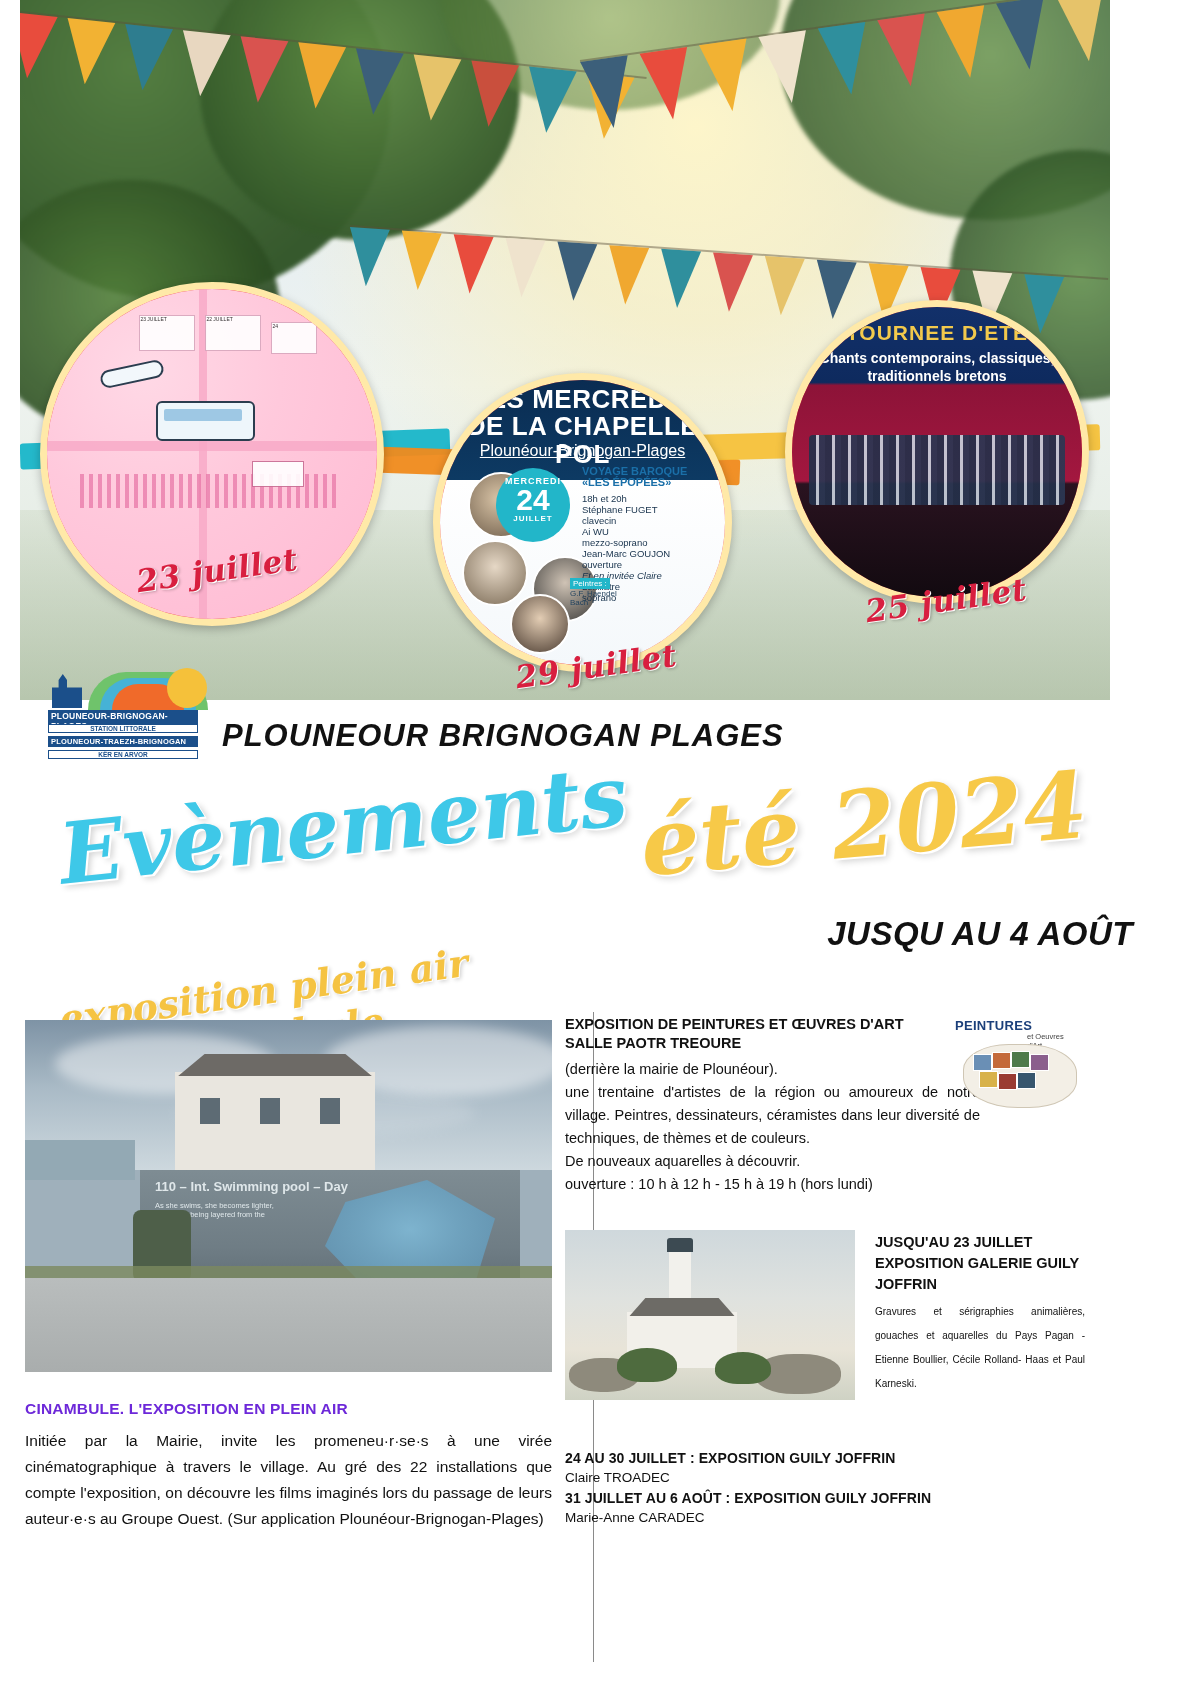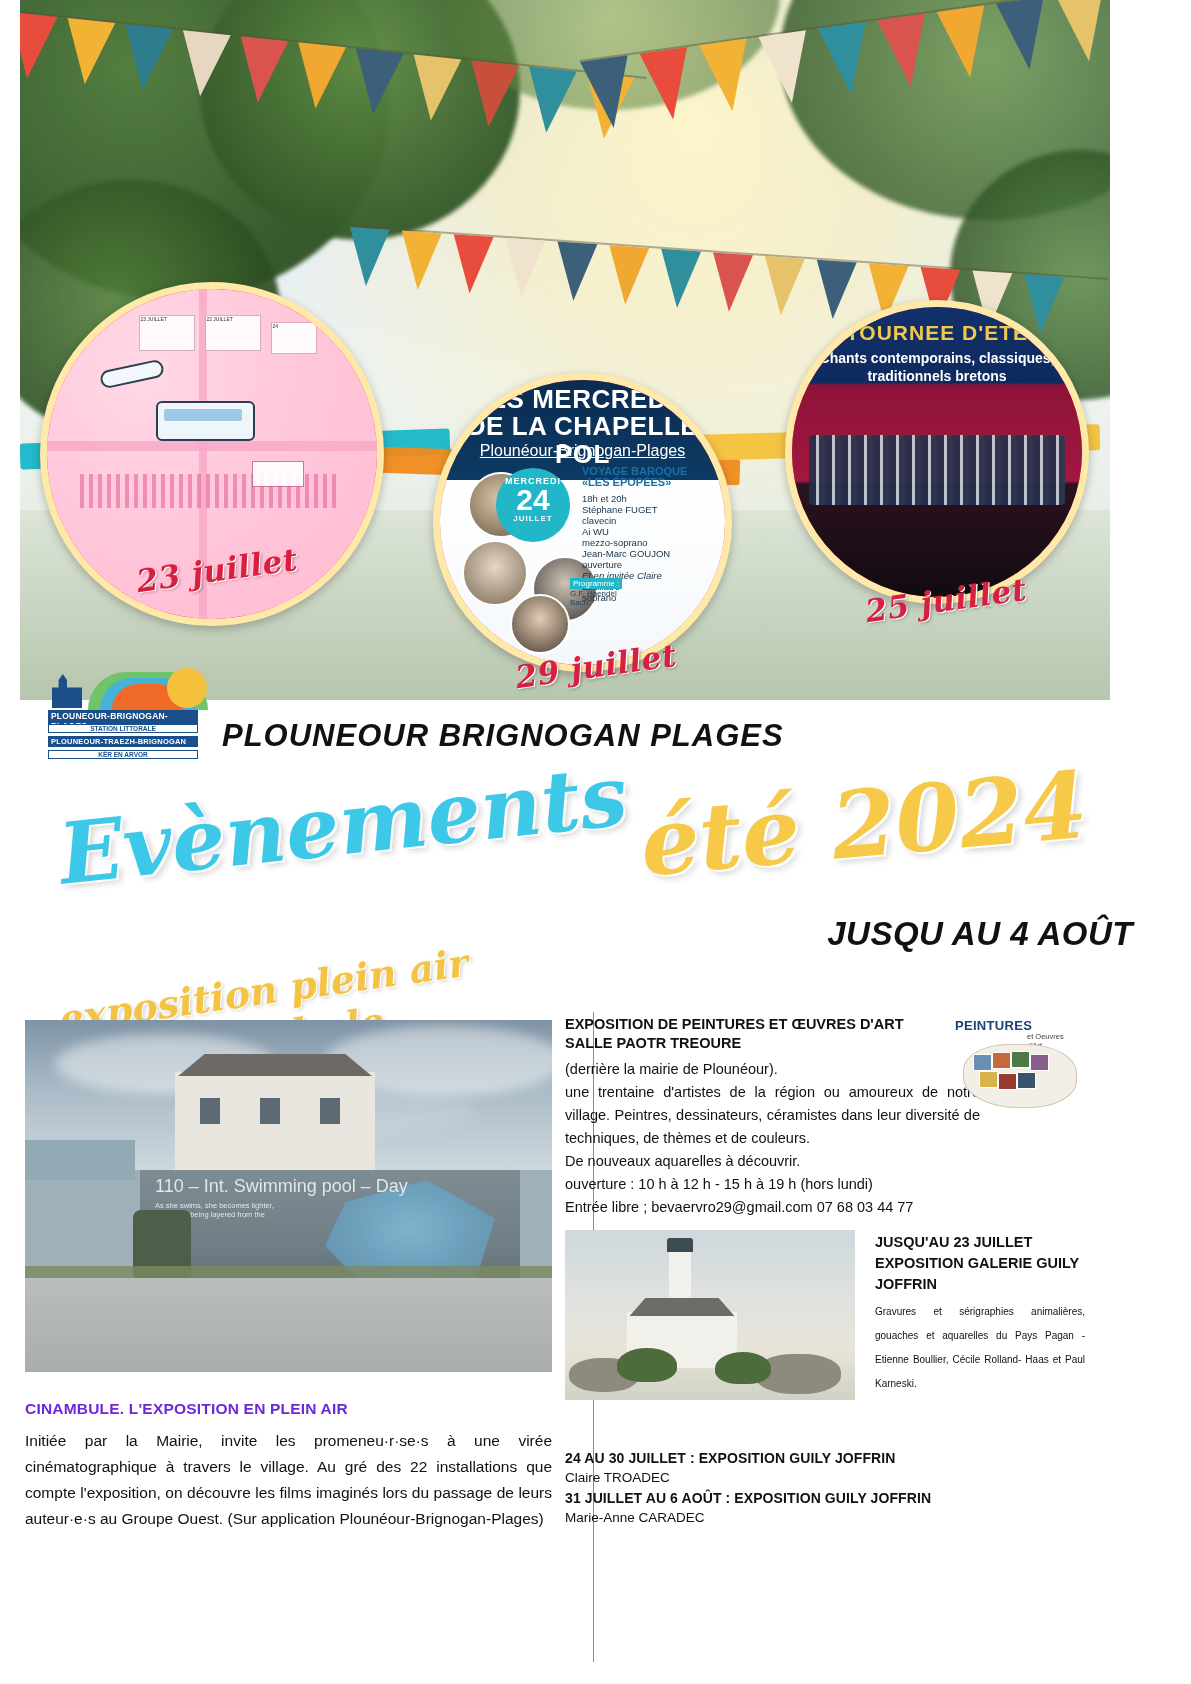--- a/index.html
+++ b/index.html
@@ -164,21 +164,21 @@
   .pc-house{position:absolute;left:150px;top:52px;width:200px;height:104px;background:#e9e6df;}
   .pc-roof{position:absolute;left:140px;top:34px;width:220px;height:22px;background:#6d6a66;
     clip-path:polygon(6% 100%, 18% 0, 82% 0, 94% 100%);}
   .pc-win{position:absolute;background:#5d6b74;}
   .pc-wall{position:absolute;left:115px;top:150px;width:380px;height:128px;
     background:linear-gradient(180deg,#7e8c93 0%, #6f7d85 60%, #5d6b73 100%);}
   .pc-mural{position:absolute;left:300px;top:160px;width:170px;height:110px;
     background:radial-gradient(ellipse at 50% 45%, #7fb9d6 0%, #6fa6c4 40%, #5d8fae 100%);opacity:.9;
     clip-path:polygon(12% 20%, 60% 0, 100% 35%, 88% 95%, 25% 100%, 0 60%);}
   .pc-text{position:absolute;left:130px;top:160px;color:#dfe7ea;font-size:11px;line-height:13px;}
-  .pc-text .big{font-size:18px;}
+  .pc-text .big{font-size:13px;font-weight:bold;}
   .pc-hedge{position:absolute;left:108px;top:190px;width:58px;height:72px;border-radius:8px;background:#4e5f49;}
   .pc-road{position:absolute;left:0;bottom:0;width:100%;height:94px;
     background:linear-gradient(180deg,#b9bdbd 0%, #a9adad 100%);}
   .pc-grass{position:absolute;left:0;bottom:76px;width:100%;height:30px;background:#7c8a5f;opacity:.8;}
   .pc-sea{position:absolute;left:0;top:120px;width:110px;height:40px;background:#93a9b4;}
 
   .cin-head{
     position:absolute;left:25px;top:1400px;width:527px;
     font-size:15.5px;font-weight:bold;letter-spacing:.2px;color:#6d28d9;
   }
@@ -333,21 +333,21 @@
         <div>clavecin</div>
         <div>Ai WU</div>
         <div>mezzo-soprano</div>
         <div>Jean-Marc GOUJON</div>
         <div>ouverture</div>
         <div style="font-style:italic">Et en invitée Claire</div>
         <div>Lefilliâtre</div>
         <div>soprano</div>
       </div>
       <div class="prog">
-        <span class="bar">Programme :</span>
+        <span class="bar">Peintres :</span>
         <div>G.F. Haendel</div>
         <div>Bach</div>
       </div>
     </div>
   </div>
   <div class="date-script" style="left:495px;top:648px;">29 juillet</div>
 
   <div class="badge b3" style="left:765px;top:300px;width:290px;height:290px;">
     <div class="inner b3bg">
       <div class="top">TOURNEE D'ETE</div>
@@ -412,21 +412,20 @@
 
 <div class="r-head">
   <div>EXPOSITION DE PEINTURES ET ŒUVRES D'ART</div>
   <div>SALLE PAOTR TREOURE</div>
 </div>
 <div class="r-body">
   <div>(derrière la mairie de Plounéour).</div>
   <div>une trentaine d'artistes  de la région ou amoureux de notre village. Peintres, dessinateurs, céramistes dans leur diversité  de techniques, de thèmes et de couleurs.</div>
   <div>De nouveaux aquarelles à découvrir.</div>
   <div>ouverture : 10 h à 12 h - 15 h à 19 h (hors lundi)</div>
-  <div>Entrée libre ; bevaervro29@gmail.com 07 68 03 44 77</div>
 </div>
 
 <div class="peintures-logo">
   <div class="ttl">PEINTURES</div>
   <div class="sub">et Oeuvres d'Art</div>
   <div class="palette"></div>
   <div class="sw" style="left:18px;top:36px;background:#6a8fb5;"></div>
   <div class="sw" style="left:37px;top:34px;background:#c46a3a;"></div>
   <div class="sw" style="left:56px;top:33px;background:#4e7a4a;"></div>
   <div class="sw" style="left:75px;top:36px;background:#8b5f8d;"></div>

